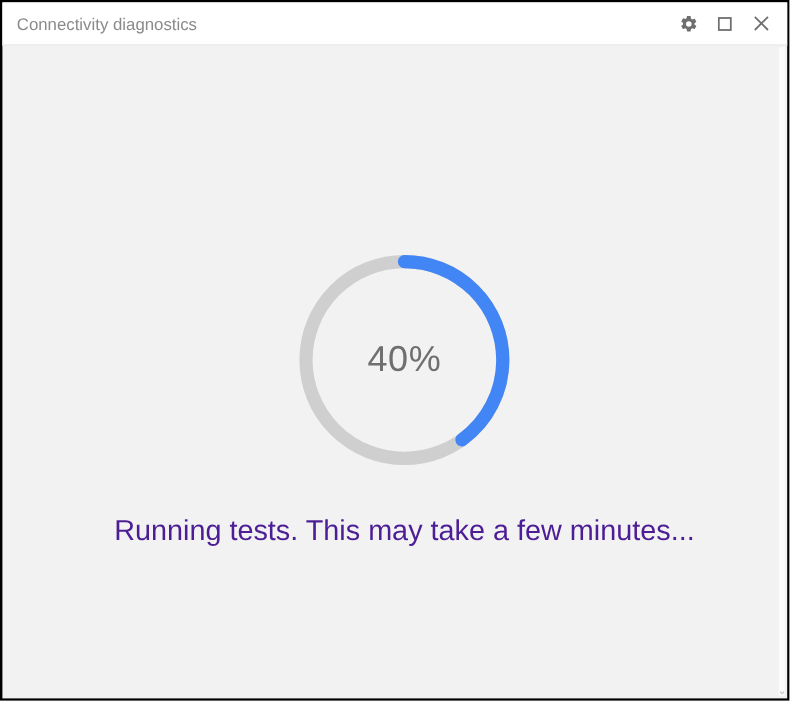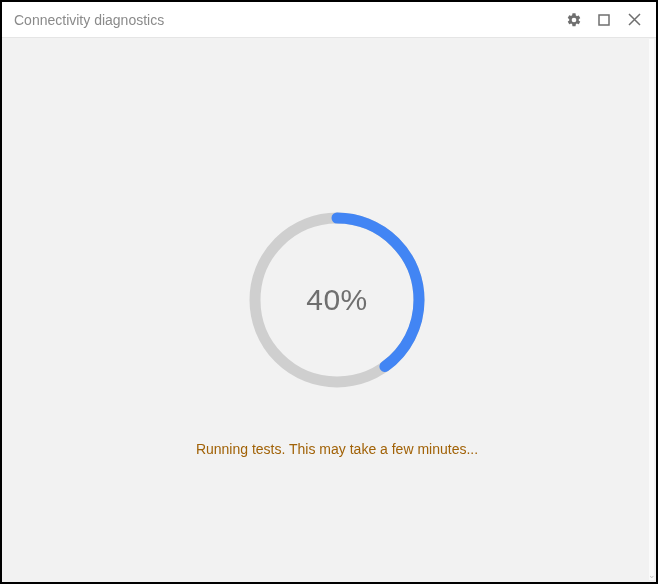--- a/index.html
+++ b/index.html
@@ -72,22 +72,22 @@
     justify-content: center;
     font-size: 30px;
     color: #6f6f6f;
     letter-spacing: 0.5px;
   }
   .status {
     position: absolute;
     left: 0; right: 0;
     bottom: 125px;
     text-align: center;
-    font-size: 14px;
-    color: #a16207;
+    font-size: 24px;
+    color: #4c1d95;
   }
   .scroll-track {
     position: absolute;
     top: 37px;
     right: 2px;
     bottom: 2px;
     width: 5px;
     background: #fbfbfb;
   }
   .scroll-track .chev {

